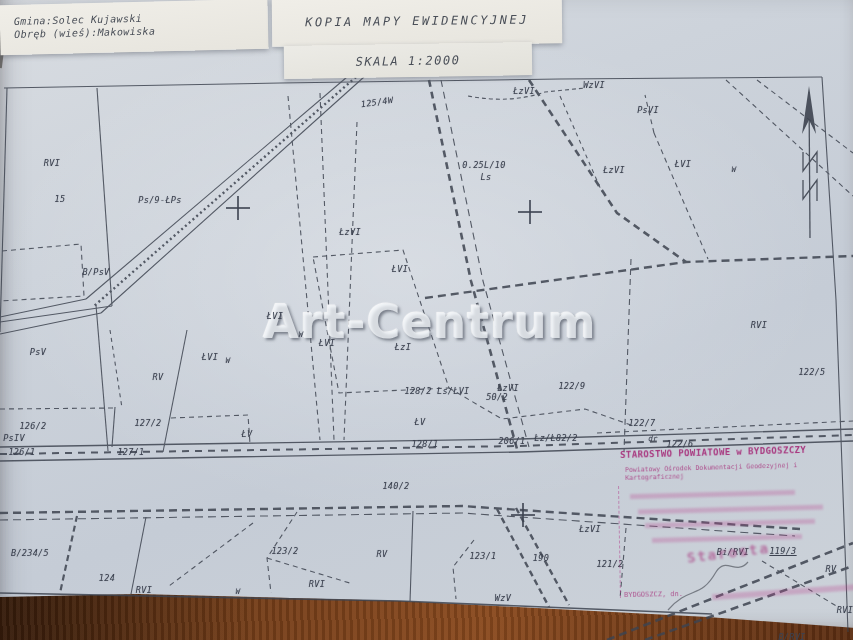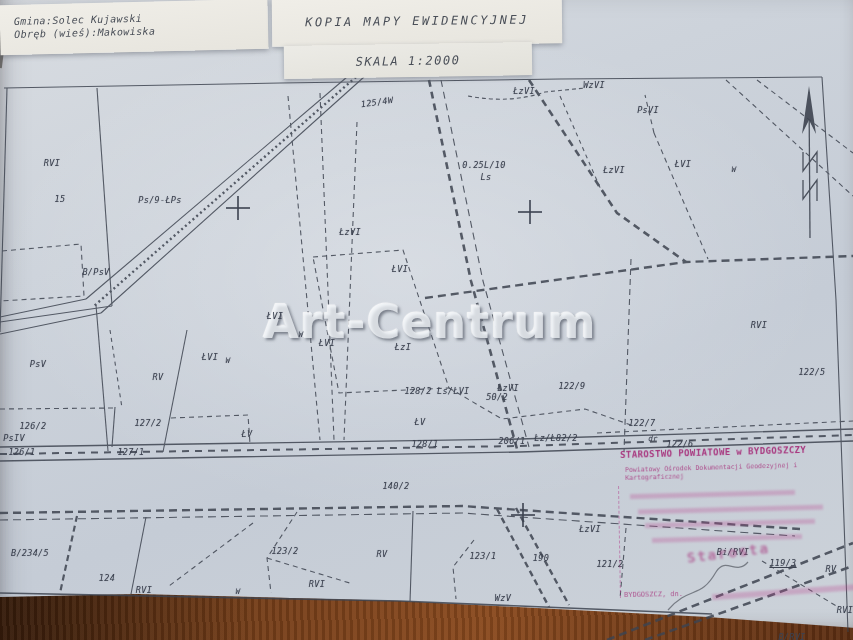--- a/index.html
+++ b/index.html
@@ -144,21 +144,21 @@
     <path d="M668,610 C690,585 700,600 716,572 C726,556 736,576 748,562" stroke="#4a4f58" stroke-width="1.2" fill="none" opacity="0.65"></path>
   </svg>
 
   <div id="watermark">Art-Centrum</div>
 
   <div id="labels-layer">
       <span class="plabel" style="left: 52px; top: 163px; transform: translate(-50%, -50%);">RVI</span>
       <span class="plabel" style="left: 60px; top: 199px; transform: translate(-50%, -50%);">15</span>
       <span class="plabel" style="left: 160px; top: 200px; transform: translate(-50%, -50%);">Ps/9-ŁPs</span>
       <span class="plabel" style="left: 48px; top: 272px; transform: translate(-50%, -50%); margin-left: 48px;">B/PsV</span>
-      <span class="plabel" style="left: 38px; top: 364px; transform: translate(-50%, -50%);">PsV</span>
+      <span class="plabel" style="left: 38px; top: 352px; transform: translate(-50%, -50%);">PsV</span>
       <span class="plabel" style="left: 158px; top: 377px; transform: translate(-50%, -50%);">RV</span>
       <span class="plabel" style="left: 210px; top: 357px; transform: translate(-50%, -50%);">ŁVI</span>
       <span class="plabel" style="left: 228px; top: 360px; font-size: 7.5px; transform: translate(-50%, -50%);">W</span>
       <span class="plabel" style="left: 33px; top: 426px; transform: translate(-50%, -50%);">126/2</span>
       <span class="plabel" style="left: 14px; top: 438px; transform: translate(-50%, -50%);">PsIV</span>
       <span class="plabel" style="left: 22px; top: 452px; transform: translate(-50%, -50%);">126/1</span>
       <span class="plabel" style="left: 148px; top: 423px; transform: translate(-50%, -50%);">127/2</span>
       <span class="plabel" style="left: 131px; top: 452px; transform: translate(-50%, -50%);">127/1</span>
       <span class="plabel" style="left: 247px; top: 434px; transform: translate(-50%, -50%);">ŁV</span>
       <span class="plabel" style="left: 377px; top: 102px; transform: translate(-50%, -50%) rotate(-8deg);">125/4W</span>
@@ -197,21 +197,21 @@
       <span class="plabel" style="left: 503px; top: 598px; transform: translate(-50%, -50%);">WzV</span>
       <span class="plabel" style="left: 541px; top: 558px; transform: translate(-50%, -50%);">190</span>
       <span class="plabel" style="left: 590px; top: 529px; transform: translate(-50%, -50%);">ŁzVI</span>
       <span class="plabel" style="left: 610px; top: 564px; transform: translate(-50%, -50%);">121/2</span>
       <span class="plabel" style="left: 30px; top: 553px; transform: translate(-50%, -50%);">B/234/5</span>
       <span class="plabel" style="left: 107px; top: 578px; transform: translate(-50%, -50%);">124</span>
       <span class="plabel" style="left: 144px; top: 590px; transform: translate(-50%, -50%);">RVI</span>
       <span class="plabel" style="left: 238px; top: 591px; font-size: 7.5px; transform: translate(-50%, -50%);">W</span>
       <span class="plabel" style="left: 733px; top: 552px; transform: translate(-50%, -50%);">Bi/RVI</span>
       <span class="plabel" style="left: 831px; top: 569px; transform: translate(-50%, -50%);">RV</span>
-      <span class="plabel" style="left: 783px; top: 563px; transform: translate(-50%, -50%); text-decoration: underline;">119/3</span>
+      <span class="plabel" style="left: 783px; top: 551px; transform: translate(-50%, -50%); text-decoration: underline;">119/3</span>
       <span class="plabel" style="left: 792px; top: 590px; transform: translate(-50%, -50%); margin-top: 47px;">B/RVI</span>
       <span class="plabel" style="left: 845px; top: 610px; transform: translate(-50%, -50%);">RVI</span>
       <span class="cross" style="left: 238px; top: 208px;"></span>
       <span class="cross" style="left: 530px; top: 212px;"></span>
       <span class="cross" style="left: 523px; top: 515px;"></span>
     </div>
 
   <div id="stamp">
     <div class="stamp-t" id="stamp-l1">STAROSTWO POWIATOWE w BYDGOSZCZY</div>
     <div class="stamp-t" id="stamp-l2">Powiatowy Ośrodek Dokumentacji Geodezyjnej i Kartograficznej</div>

